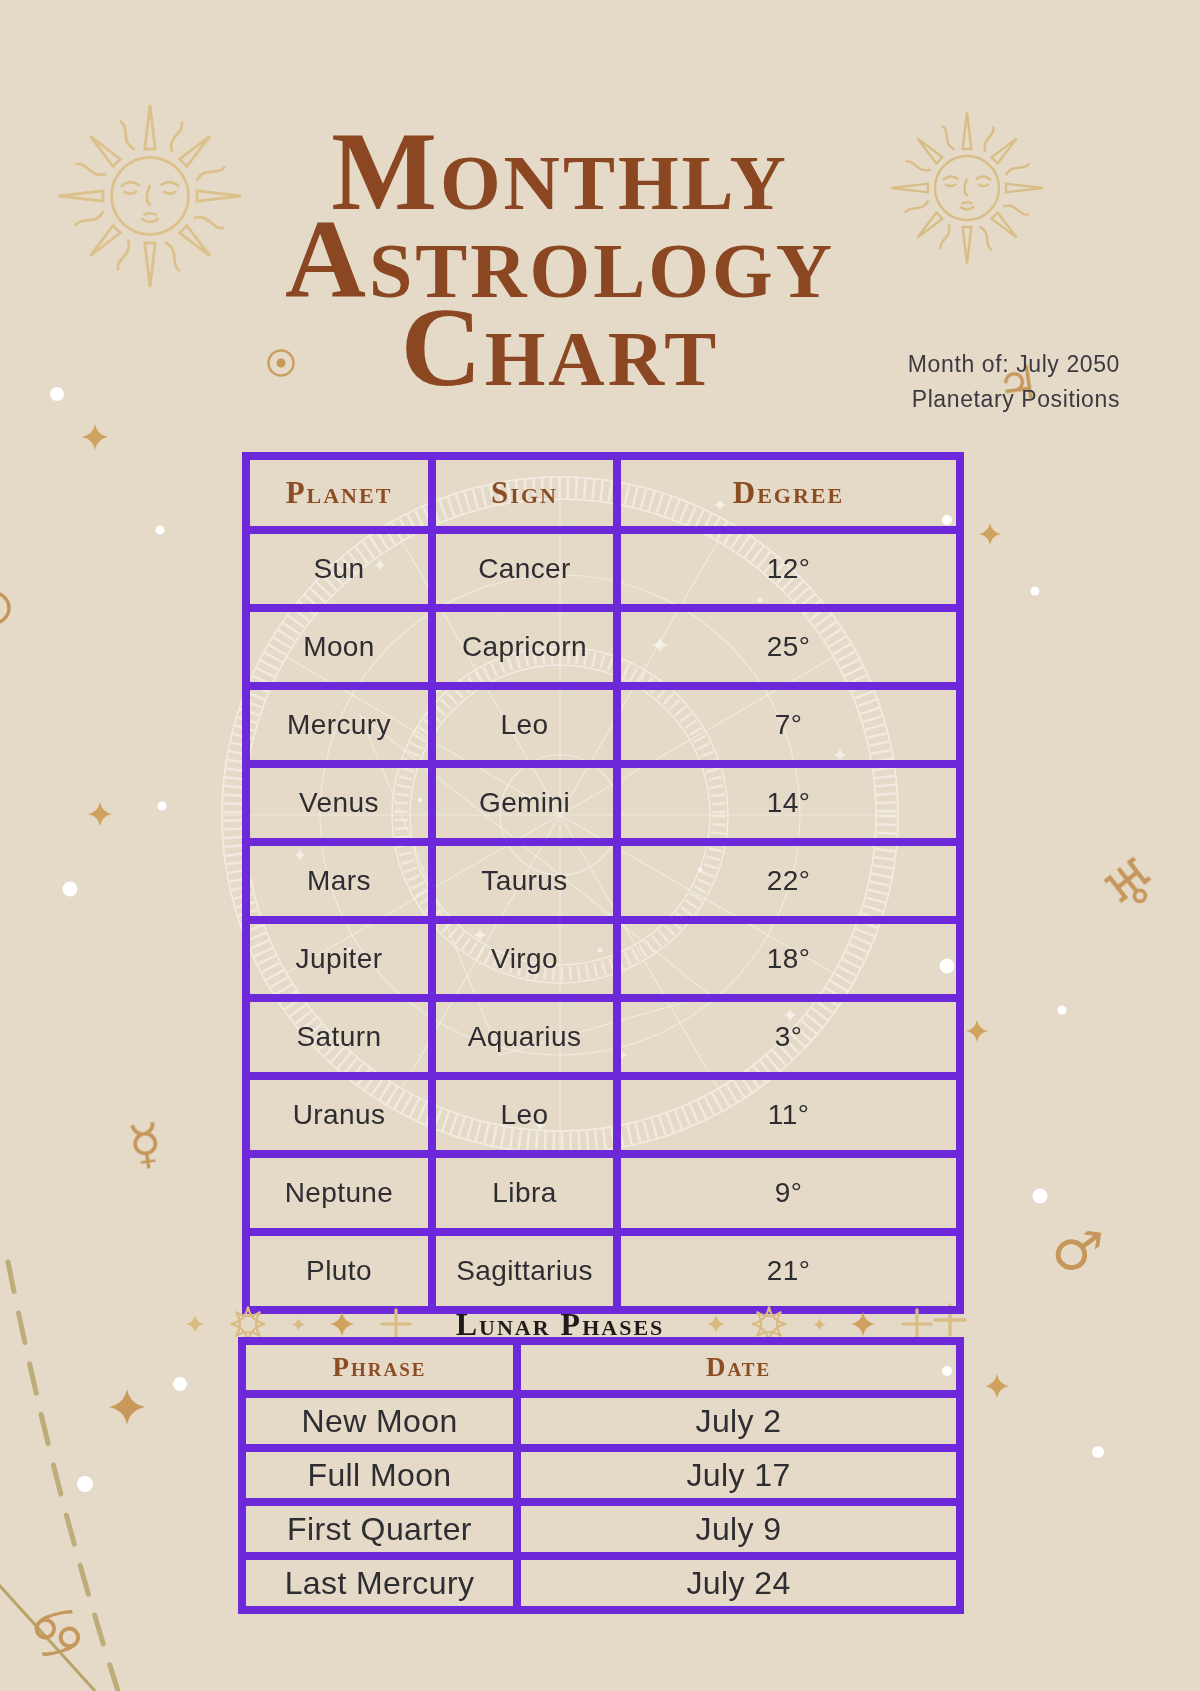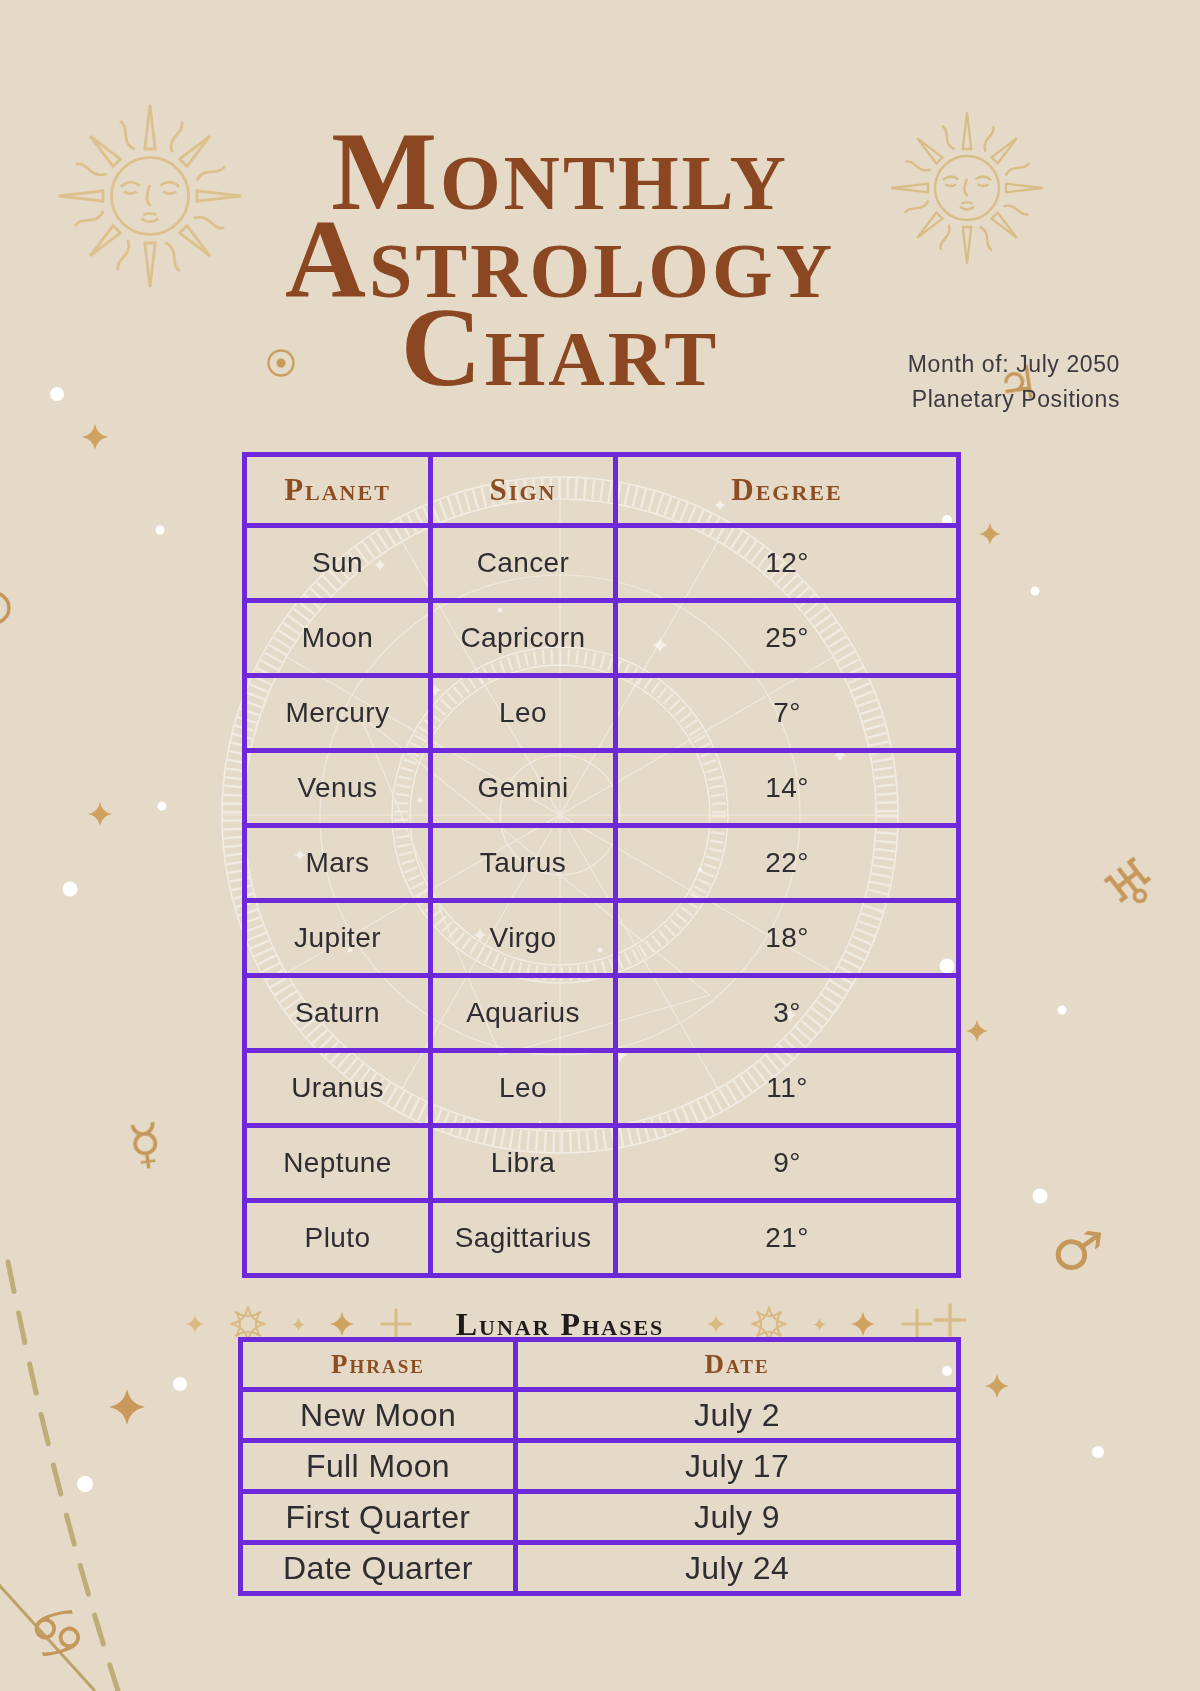--- a/index.html
+++ b/index.html
@@ -16,21 +16,21 @@
     font-family:"Liberation Serif","DejaVu Serif",serif;
     font-variant:small-caps;font-weight:700;color:#8a4722;
     font-size:112px;line-height:88px;letter-spacing:3px;
   }
   .subtitle{
     position:absolute;top:347px;left:0;width:1120px;text-align:right;
     font-size:23px;line-height:35px;color:#3a3a40;letter-spacing:.6px;
   }
 
   table{border-collapse:collapse;table-layout:fixed;background:transparent;}
-  th,td{border:5px solid #6d28d9;text-align:center;vertical-align:middle;padding:0;}
+  th,td{border:8px solid #6d28d9;text-align:center;vertical-align:middle;padding:0;}
   th{
     font-family:"Liberation Serif","DejaVu Serif",serif;
     font-variant:small-caps;font-weight:700;color:#8d4d22;letter-spacing:2px;
   }
   td{color:#2e2d31;letter-spacing:.4px;}
 
   .pos-table{position:absolute;left:242px;top:452px;width:714px;}
   .pos-table th{height:66px;font-size:31px;}
   .pos-table td{height:70px;font-size:28px;}
 
@@ -317,20 +317,20 @@
         </tr>
         <tr>
           <td>Full Moon</td>
           <td>July 17</td>
         </tr>
         <tr>
           <td>First Quarter</td>
           <td>July 9</td>
         </tr>
         <tr>
-          <td>Date Quarter</td>
+          <td>Last Mercury</td>
           <td>July 24</td>
         </tr>
       </tbody>
     </table>
 
   </div>
 </div>
 
 </body></html>

